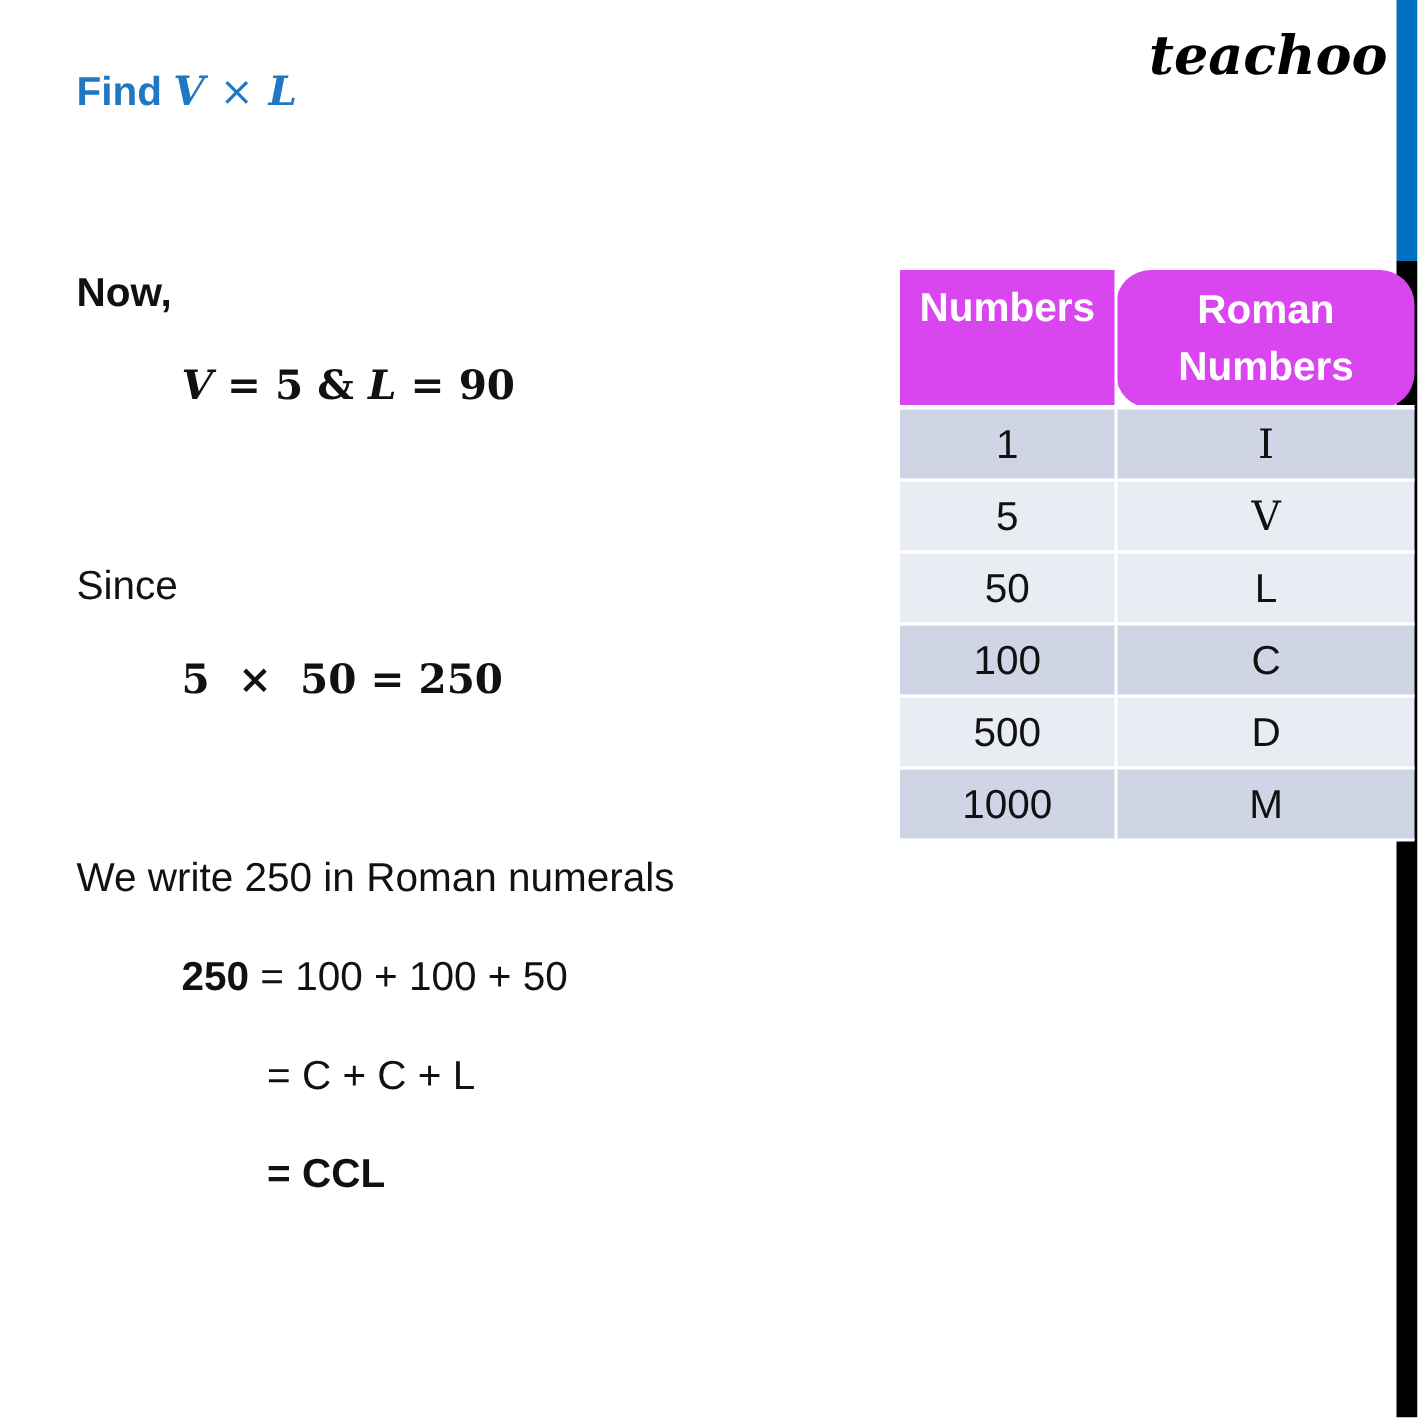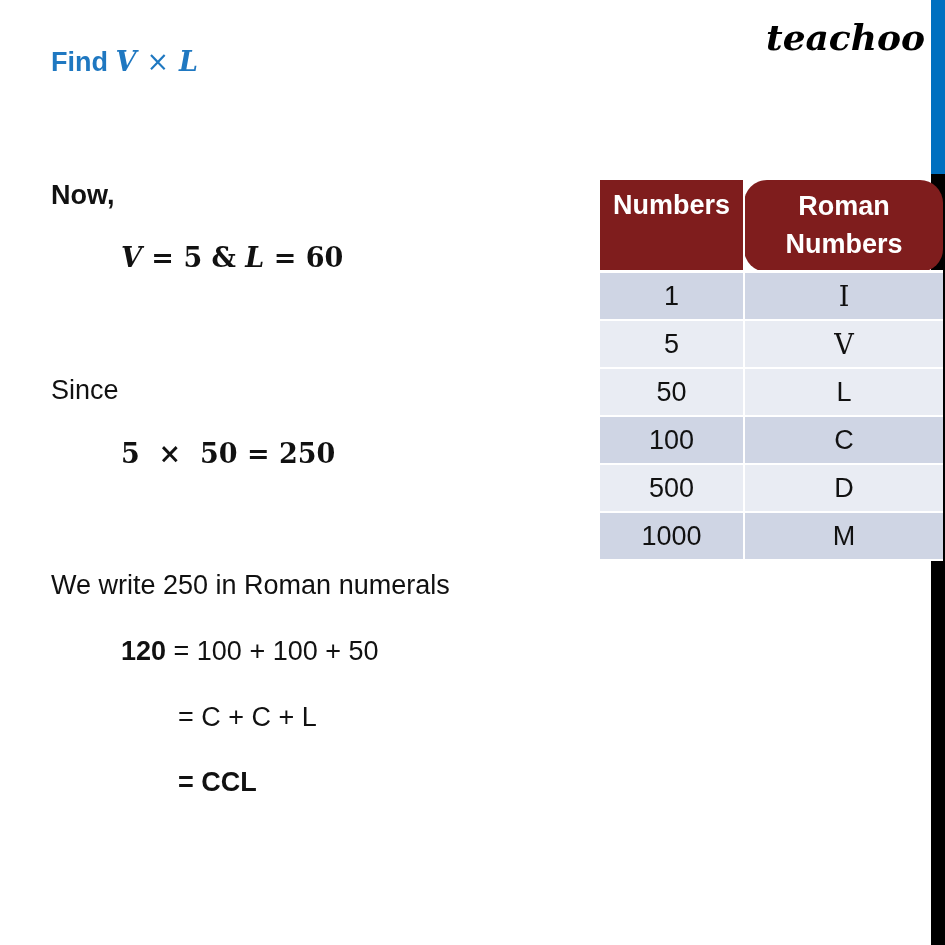--- a/index.html
+++ b/index.html
@@ -27,21 +27,21 @@
   .math-line {
     position: absolute; font-family: "DejaVu Serif", serif; font-weight: bold; font-size: 27px; color: #111;
   }
   .math-line i { font-style: italic; }
 
   table.roman {
     position: absolute; left: 600px; top: 180px; width: 343px;
     border-collapse: collapse; font-size: 27px;
   }
   table.roman th {
-    background: #7f1d1d; color: #fff; font-weight: bold; height: 84px;
+    background: #d946ef; color: #fff; font-weight: bold; height: 84px;
     border-right: 2px solid #fff; border-bottom: 3px solid #fff;
     line-height: 38px; padding: 0;
   }
   table.roman th:last-child { border-right: none; }
   table.roman td {
     text-align: center; height: 46px; padding: 0;
     border-right: 2px solid #fff; border-bottom: 2px solid #fff;
   }
   table.roman td:last-child { border-right: none; }
   table.roman tr.odd td { background: #cfd5e4; }
@@ -58,30 +58,30 @@
 <div class="logo">teachoo</div>
 
 <div class="title">
   <span>Find</span>
   <span class="math">V</span><span class="op">×</span><span class="math">L</span>
 </div>
 
 <div class="text" style="left:51px; top:180px;font-weight:bold;">Now,</div>
 
 <div class="math-line" style="left:121px; top:242px;">
-  <i>V</i><span style="white-space:pre;"> = 5 &amp; </span><i>L</i><span style="white-space:pre;"> = 60</span>
+  <i>V</i><span style="white-space:pre;"> = 5 &amp; </span><i>L</i><span style="white-space:pre;"> = 90</span>
 </div>
 
 <div class="text" style="left:51px; top:375px;">Since</div>
 
 <div class="math-line" style="left:121px; top:438px; white-space:pre;text-align:center;">5  ×  50 = 250</div>
 
 <div class="text" style="left:51px; top:570px;">We write 250 in Roman numerals</div>
 
-<div class="text" style="left:121px; top:636px; white-space:pre;"><b>120</b><span> = 100 + 100 + 50</span></div>
+<div class="text" style="left:121px; top:636px; white-space:pre;"><b>250</b><span> = 100 + 100 + 50</span></div>
 
 <div class="text" style="left:178px; top:702px;">= C + C + L</div>
 
 <div class="text" style="left:178px; top:767px; font-weight:bold;">= CCL</div>
 
 <table class="roman">
   <thead>
     <tr>
       <th style="vertical-align:top; padding-top:6px;">Numbers</th>
       <th style="padding:0 20px;border-radius:23px;">Roman Numbers</th>

